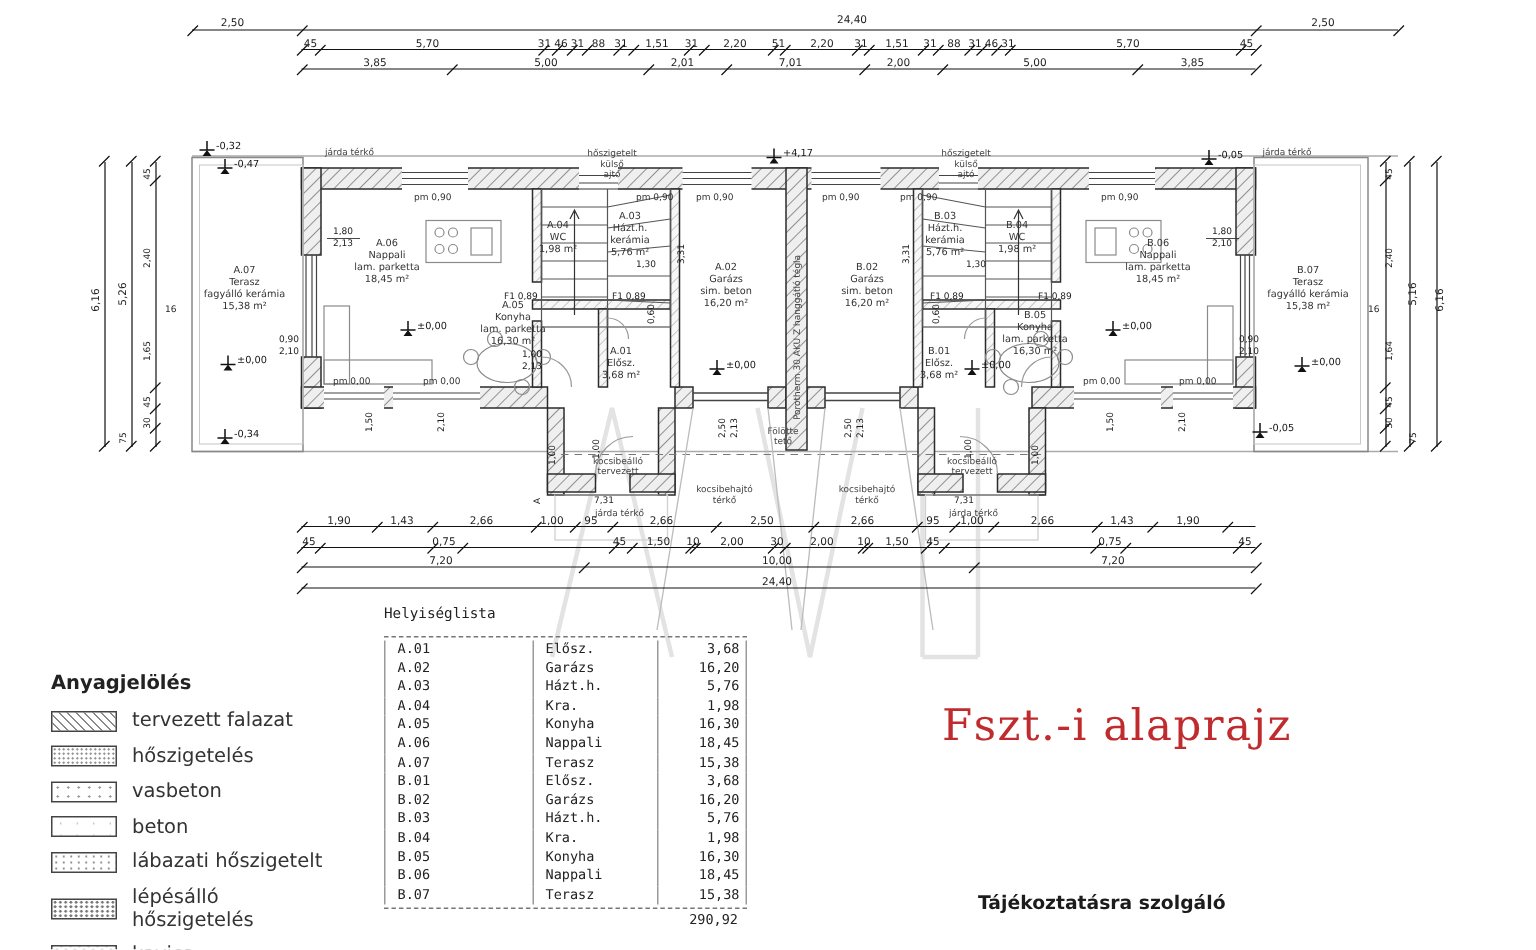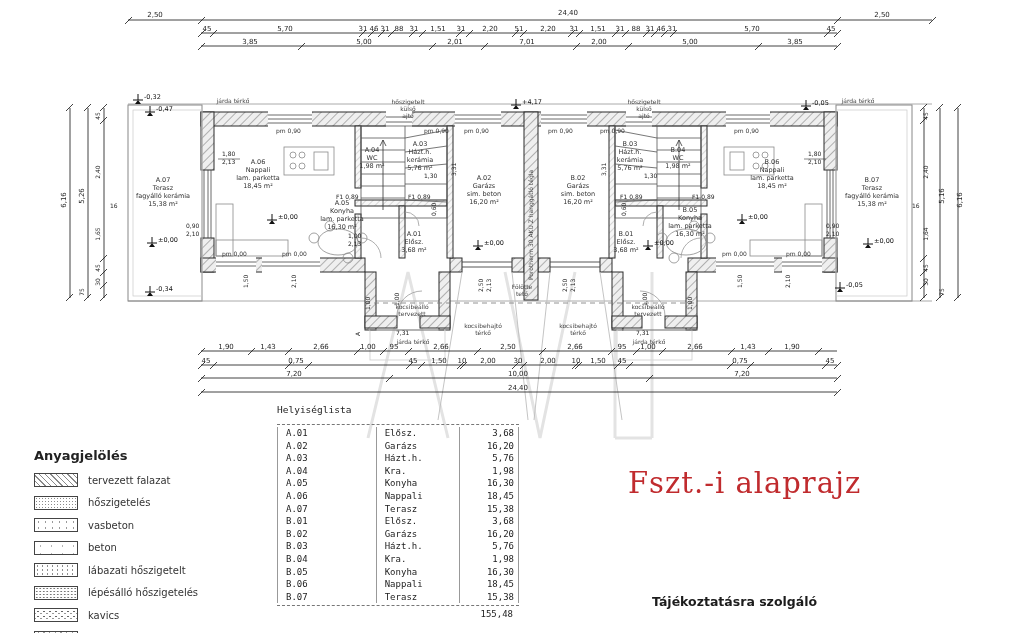--- a/index.html
+++ b/index.html
@@ -12,32 +12,32 @@
   .room{font-size:6.5px;text-anchor:middle;fill:#333;}
   .roomcode{font-size:6.5px;text-anchor:middle;fill:#333;}
   .note{font-size:6px;text-anchor:middle;fill:#444;}
   .pm{font-size:6px;fill:#333;}
   .lvl{font-size:6.5px;fill:#111;}
   
   .legend{position:absolute;left:34px;top:448px;width:190px;}
   .legend-title{font-size:13px;font-weight:bold;color:#222;margin-bottom:10px;}
   .legend-row{display:flex;align-items:center;margin-bottom:8.5px;}
   .swatch{width:42px;height:12px;border:1px solid #444;margin-right:10px;flex:none;background:#fff;}
-  .legend-label{font-size:10px;color:#333;}
+  .legend-label{font-size:13px;color:#333;}
   .p-diag{background:repeating-linear-gradient(45deg,#fff 0 3px,#8a8a8a 3px 4px);}
   .p-dense{background:radial-gradient(#8a8a8a 0.7px,transparent 0.8px);background-size:3px 3px;}
   .p-vasbeton{background:radial-gradient(#9a9a9a 0.8px,transparent 0.9px);background-size:7px 6px;}
   .p-beton{background:radial-gradient(#b5b5b5 0.7px,transparent 0.8px);background-size:11px 8px;}
   .p-labazati{background:radial-gradient(#8f8f8f 0.8px,transparent 0.9px);background-size:5px 4px;}
   .p-lepesallo{background:radial-gradient(#777 0.9px,transparent 1px);background-size:3.5px 3px;}
   .p-kavics{background:radial-gradient(#666 1px,transparent 1.2px),radial-gradient(#999 1px,transparent 1.2px);
             background-size:6px 5px,6px 5px;background-position:0 0,3px 2px;}
   .p-talaj{background:repeating-linear-gradient(-45deg,#fff 0 3px,#9a9a9a 3px 4px);}
   
-  .roomtable{position:absolute;left:277px;top:404px;font-family:"DejaVu Sans Mono",monospace;font-size:9px;color:#222;}
+  .roomtable{position:absolute;left:256px;top:404px;font-family:"DejaVu Sans Mono",monospace;font-size:9px;color:#222;}
   .rt-title{font-size:9.5px;margin-bottom:9px;color:#222;}
   .rt-box{width:242px;}
   .rt-sep{border-top:1px dashed #777;height:0;margin:2px 0;}
   .rt-row{display:flex;line-height:12.6px;}
   .rt-c1{width:102px;border-left:1px solid #999;padding-left:8px;box-sizing:border-box;}
   .rt-c2{width:86px;border-left:1px solid #999;padding-left:8px;box-sizing:border-box;}
   .rt-c3{width:62px;border-left:1px solid #999;border-right:1px solid #999;text-align:right;
          padding-right:4px;box-sizing:border-box;}
   .rt-total{text-align:right;padding-right:6px;margin-top:3px;}
   
@@ -605,20 +605,20 @@
           <span class="rt-c1">B.06</span>
           <span class="rt-c2">Nappali</span>
           <span class="rt-c3">18,45</span>
         </div>
     <div class="rt-row">
           <span class="rt-c1">B.07</span>
           <span class="rt-c2">Terasz</span>
           <span class="rt-c3">15,38</span>
         </div>
     <div class="rt-sep"></div>
-    <div class="rt-total">155,48</div>
+    <div class="rt-total">290,92</div>
   </div>
 </div>
 
 <div class="sheet-title">Fszt.-i alaprajz</div>
 <div class="footer-note">Tájékoztatásra szolgáló</div>
 
 </div>
 
 </body></html>

